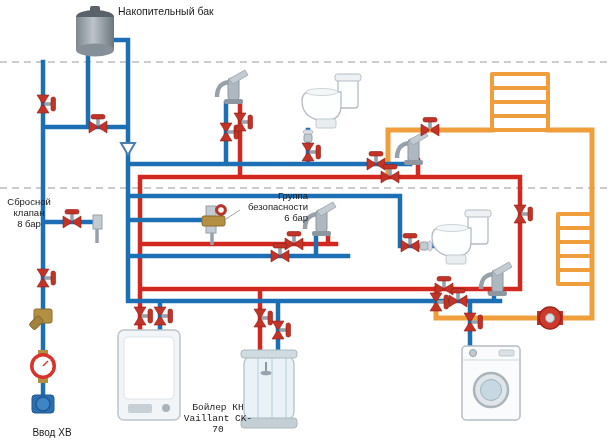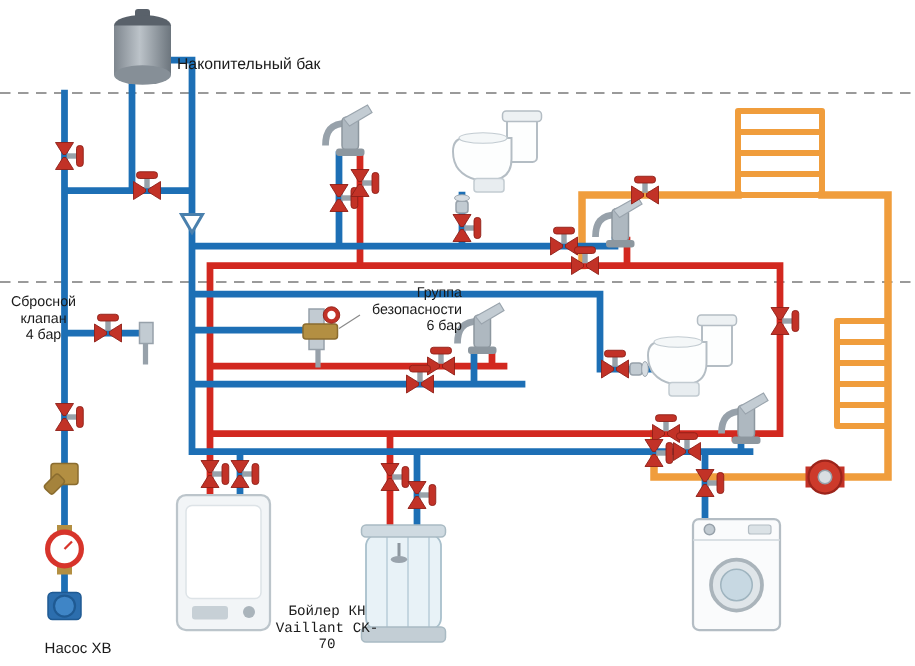--- a/index.html
+++ b/index.html
@@ -17,21 +17,21 @@
   .pipe-cold{stroke:var(--pipe-cold);fill:none;stroke-width:4.5;stroke-linecap:square;}
   .pipe-hot{stroke:var(--pipe-hot);fill:none;stroke-width:4.5;stroke-linecap:square;}
   .pipe-rec{stroke:var(--pipe-recirc);fill:none;stroke-width:5;stroke-linecap:square;}
   .pipe-rec-thin{stroke:var(--pipe-recirc);fill:none;stroke-width:4;stroke-linecap:round;}
   .dash{stroke:var(--dashed-line);stroke-width:1.2;stroke-dasharray:7 5;}
   .vr{fill:var(--valve-red);stroke:#8e1f17;stroke-width:.6;}
   .chrome{fill:#c2cbd2;stroke:#97a1aa;stroke-width:1;}
   .white-fix{fill:#fdfefe;stroke:#b4bdc4;stroke-width:1.3;}
   .lbl{position:absolute;font-size:9.5px;line-height:1.18;color:var(--label-text);
        white-space:pre-line;text-align:center;}
-  .lbl-tank{left:118px;top:5px;font-size:10.5px;text-align:left;white-space:nowrap;margin-top:32px;}
+  .lbl-tank{left:118px;top:5px;font-size:10.5px;text-align:left;white-space:nowrap;}
   .lbl-relief{left:0px;top:196px;width:58px;}
   .lbl-safety{left:232px;top:190px;width:76px;text-align:right;}
   .lbl-boiler{left:182px;top:402px;width:72px;font-family:Liberation Mono, monospace;}
   .lbl-inlet{left:20px;top:427px;width:64px;font-size:10px;}
   .lbl-pump{left:546px;top:333px;width:62px;font-size:9px;}
 </style>
 </head>
 <body>
 
 <div class="stage">
@@ -196,19 +196,19 @@
     <use href="#vv" transform="translate(520,214)"></use>
     <use href="#vv" transform="translate(436,302)"></use>
   </g>
 
   <use href="#av" transform="translate(424,246) rotate(90)"></use>
   <use href="#av" transform="translate(308,138)"></use>
 </svg>
 
   <div class="lbl lbl-tank">Накопительный бак</div>
   <div class="lbl lbl-relief">Сбросной клапан
-4 бар</div>
+8 бар</div>
   <div class="lbl lbl-safety">Группа безопасности
 6 бар</div>
   <div class="lbl lbl-boiler">Бойлер КН
 Vaillant CK-70</div>
-  <div class="lbl lbl-inlet">Насос ХВ</div>
+  <div class="lbl lbl-inlet">Ввод ХВ</div>
 </div>
 
 </body></html>

